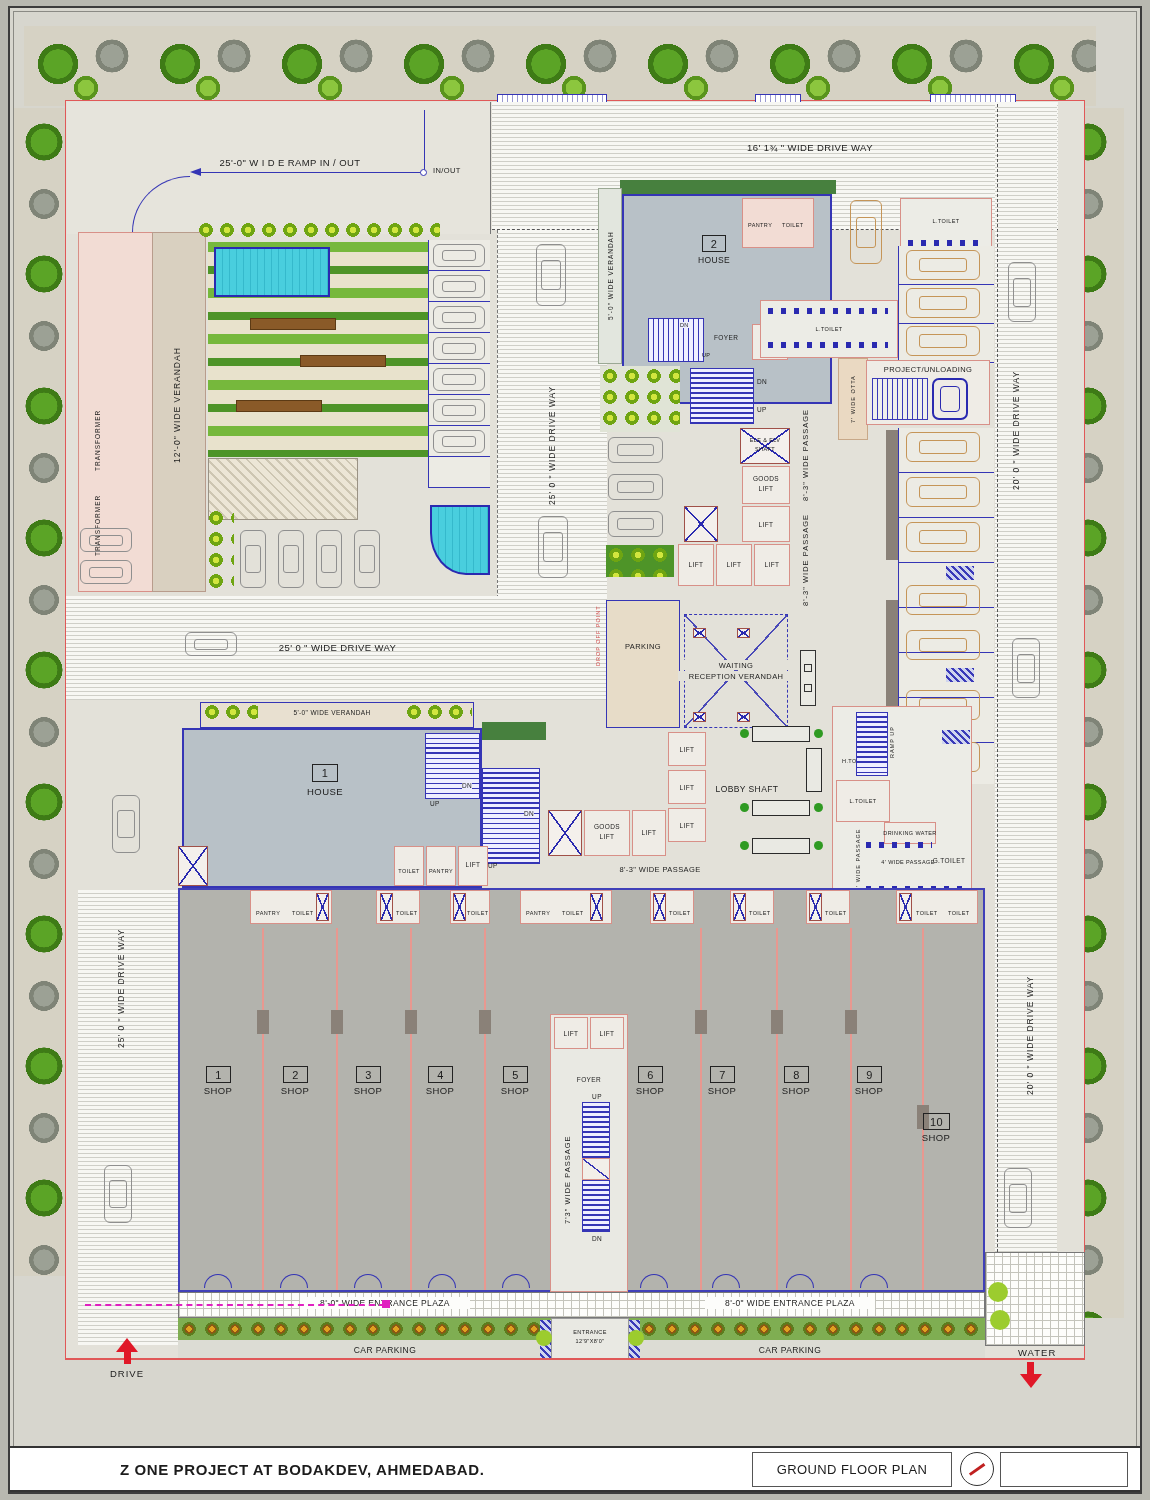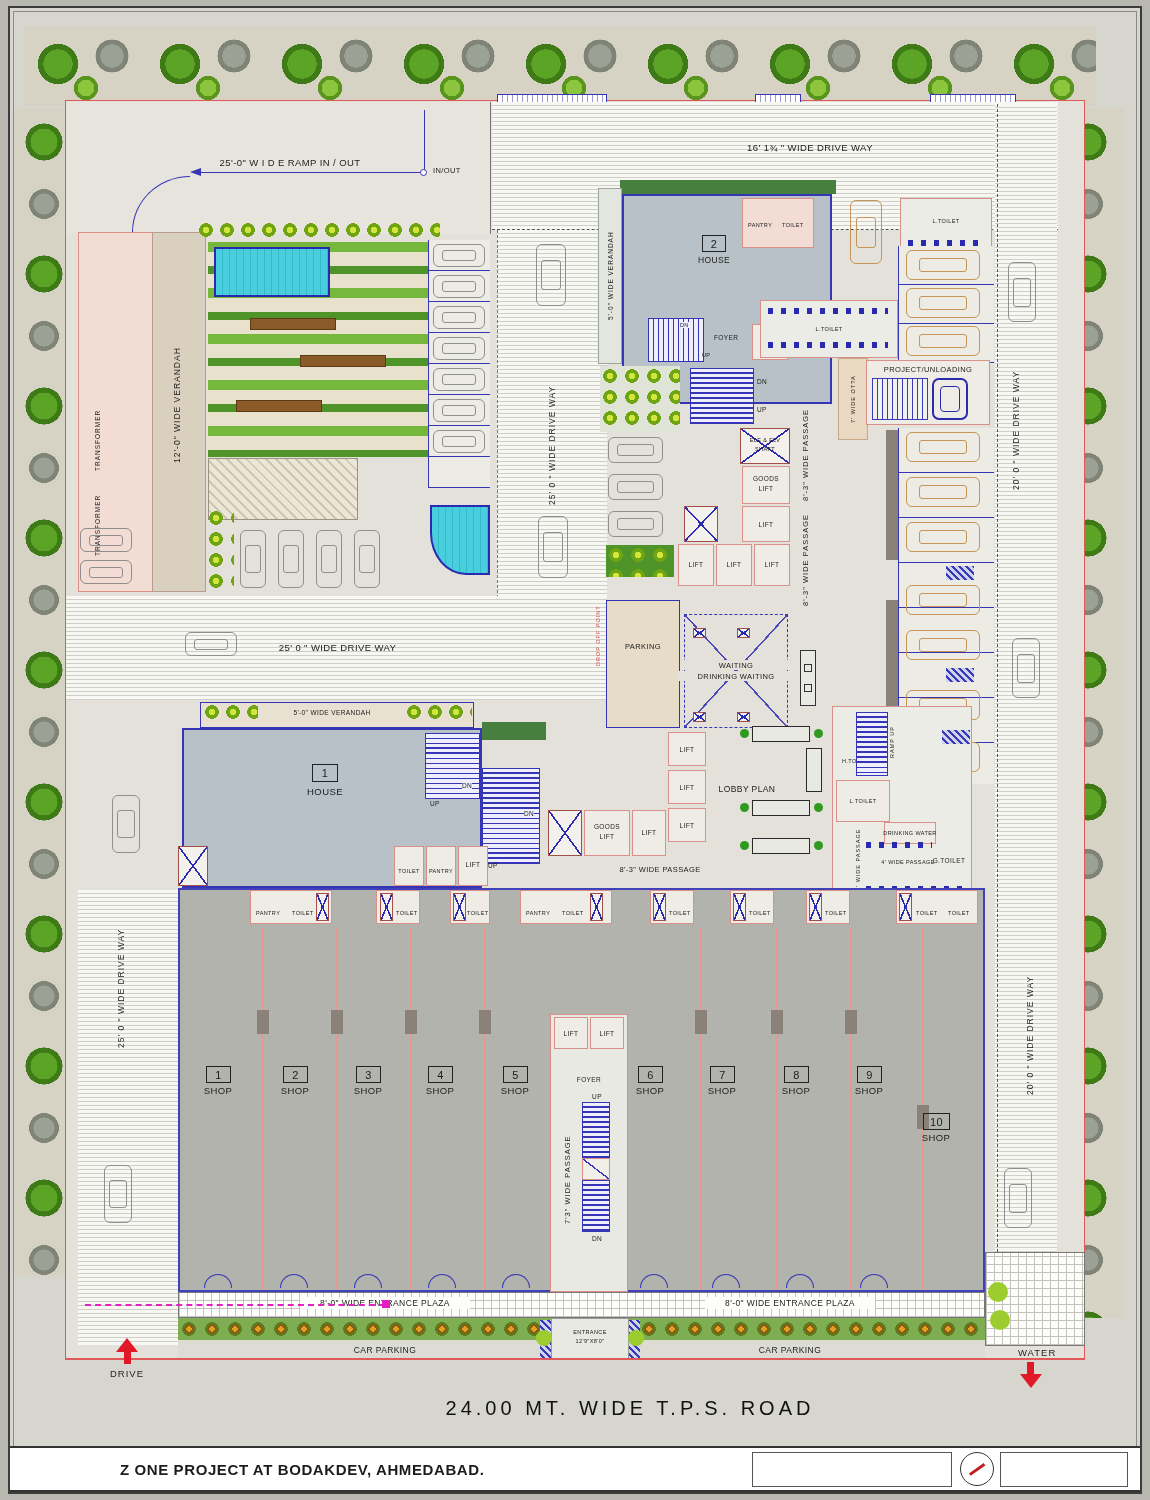--- a/index.html
+++ b/index.html
@@ -240,30 +240,30 @@
   <div style="left:886px;top:430px;width:12px;height:130px;background:#8a8178;"></div>
   <div style="left:886px;top:600px;width:12px;height:160px;background:#8a8178;"></div>
 
   <div style="left:606px;top:600px;width:74px;height:128px;background:#e7dcc8;border:1.5px solid #3535b5;"></div>
   <div class="lbl s7 ctr" style="left:606px;top:640px;width:74px;height:12px;">PARKING</div>
   <div class="lbl s5 vt ctr" style="left:592px;top:598px;width:12px;height:76px;color:#d04848;">DROP OFF POINT</div>
   <div style="left:684px;top:614px;width:104px;height:114px;border:1.6px dashed #3535b5;background:
        linear-gradient(to top right,transparent calc(50% - .8px),#4a4ab8 calc(50% - .8px) calc(50% + .8px),transparent calc(50% + .8px)),
        linear-gradient(to bottom right,transparent calc(50% - .8px),#4a4ab8 calc(50% - .8px) calc(50% + .8px),transparent calc(50% + .8px));"></div>
   <div class="lbl s7 ctr" style="left:684px;top:660px;width:104px;height:10px;background:#e3e1d9;">WAITING</div>
-  <div class="lbl s7 ctr" style="left:678px;top:671px;width:116px;height:10px;background:#e3e1d9;">DRINKING WAITING</div>
+  <div class="lbl s7 ctr" style="left:678px;top:671px;width:116px;height:10px;background:#e3e1d9;">RECEPTION VERANDAH</div>
   <div class="xbox" style="left:693px;top:628px;width:13px;height:10px;"></div>
   <div class="xbox" style="left:737px;top:628px;width:13px;height:10px;"></div>
   <div class="xbox" style="left:693px;top:712px;width:13px;height:10px;"></div>
   <div class="xbox" style="left:737px;top:712px;width:13px;height:10px;"></div>
   <div style="left:800px;top:650px;width:16px;height:56px;border:1.5px solid #333;background:#e9e9e3;"></div>
   <div style="left:804px;top:664px;width:8px;height:8px;border:1.2px solid #333;"></div>
   <div style="left:804px;top:684px;width:8px;height:8px;border:1.2px solid #333;"></div>
 
-  <div class="lbl s8 ctr" style="left:712px;top:783px;width:70px;height:12px;">LOBBY PLAN</div>
+  <div class="lbl s8 ctr" style="left:712px;top:783px;width:70px;height:12px;">LOBBY SHAFT</div>
   <div class="sofa" style="left:752px;top:726px;width:58px;height:16px;"></div>
   <div class="plant" style="left:740px;top:729px;"></div>
   <div class="plant" style="left:814px;top:729px;"></div>
   <div class="sofa" style="left:806px;top:748px;width:16px;height:44px;"></div>
   <div class="sofa" style="left:752px;top:800px;width:58px;height:16px;"></div>
   <div class="plant" style="left:740px;top:803px;"></div>
   <div class="plant" style="left:814px;top:803px;"></div>
   <div class="sofa" style="left:752px;top:838px;width:58px;height:16px;"></div>
   <div class="plant" style="left:740px;top:841px;"></div>
   <div class="plant" style="left:814px;top:841px;"></div>
@@ -424,22 +424,22 @@
 
   <div style="left:85px;top:1304px;width:300px;height:0;border-top:2px dashed #e020c0;"></div>
   <div style="left:382px;top:1300px;width:8px;height:8px;background:#e020c0;"></div>
   <div class="tri-up" style="left:116px;top:1338px;"></div>
   <div style="left:124px;top:1350px;width:7px;height:14px;background:#e01828;"></div>
   <div class="lbl s9" style="left:110px;top:1368px;letter-spacing:1px;">DRIVE</div>
   <div class="lbl s9" style="left:1018px;top:1347px;letter-spacing:1px;">WATER</div>
   <div style="left:1027px;top:1362px;width:7px;height:14px;background:#e01828;"></div>
   <div class="tri-down" style="left:1020px;top:1374px;"></div>
 
-  <div class="lbl ctr" style="left:380px;top:1396px;width:500px;height:24px;font-size:20px;letter-spacing:4px;color:#111;">24.00  MT.  WIDE  T.P.S.  ROAD</div>
 
   <div style="left:10px;top:1446px;width:1130px;height:46px;background:#ffffff;border-top:2px solid #333;border-bottom:2px solid #333;"></div>
   <div class="lbl" style="left:120px;top:1461px;font-size:15px;font-weight:bold;letter-spacing:.6px;">Z ONE PROJECT  AT BODAKDEV, AHMEDABAD.</div>
   <div style="left:752px;top:1452px;width:200px;height:35px;border:1.6px solid #555;"></div>
+  <div class="lbl ctr" style="left:752px;top:1452px;width:200px;height:35px;font-size:13px;">GROUND  FLOOR  PLAN</div>
   <div style="left:960px;top:1452px;width:34px;height:34px;border:1.6px solid #333;border-radius:50%;"></div>
   <div style="left:968px;top:1468px;width:18px;height:2.5px;background:#c02020;transform:rotate(-35deg);"></div>
   <div style="left:1000px;top:1452px;width:128px;height:35px;border:1.6px solid #555;background:#fff;"></div>
 
 </div>
 
 </body></html>

